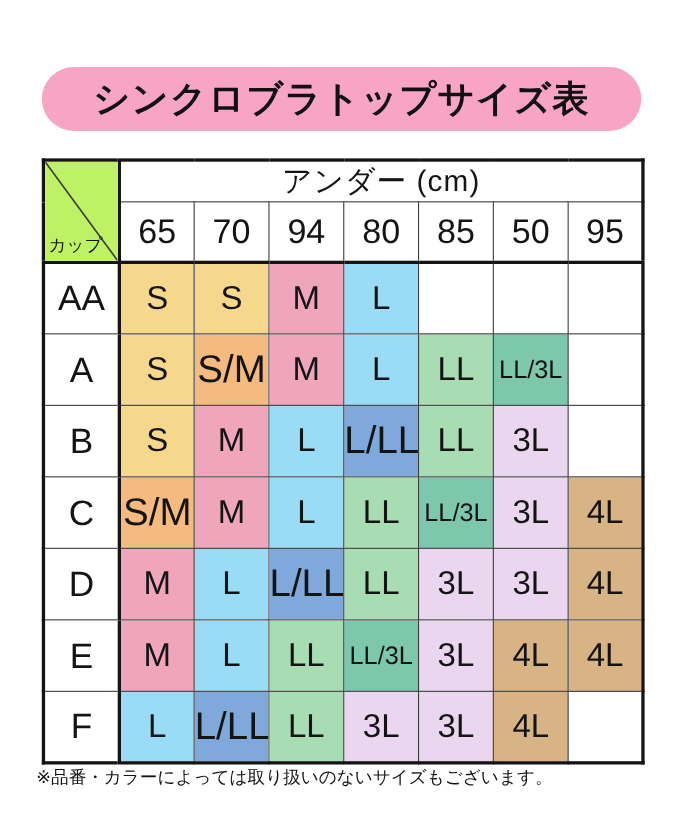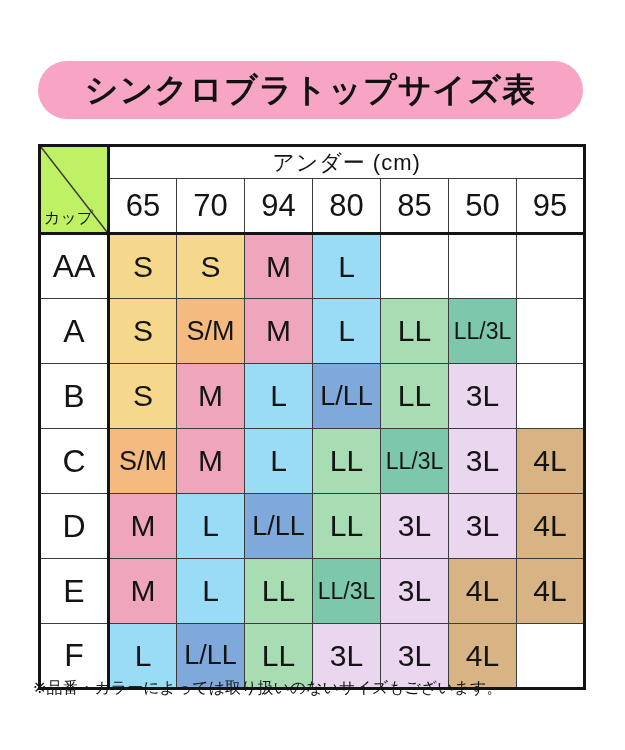--- a/index.html
+++ b/index.html
@@ -49,21 +49,21 @@
     margin: 0;
     text-align: center;
     vertical-align: middle;
     font-weight: normal;
     color: #141414;
     overflow: hidden;
   }
   tr.under-row { height: 33px; }
   tr.nums-row { height: 55px; }
   tr.body-row { height: 65px; }
-  .under-cell { font-size: 22px; letter-spacing: 1px; }
+  .under-cell { font-size: 27px; letter-spacing: 1px; }
   .num-cell { font-size: 31px; border-bottom: 3px solid #141414 !important; }
   .corner-cell {
     position: relative;
     border-right: 3px solid #141414 !important;
     border-bottom: 3px solid #141414 !important;
     background: #bef264;
   }
   .corner-cell svg {
     position: absolute;
     left: 0; top: 0;
@@ -76,26 +76,26 @@
     bottom: 3px;
     font-size: 16px;
     color: #141414;
   }
   .cup-cell {
     font-size: 32px;
     border-right: 3px solid #141414 !important;
     background: #ffffff;
   }
   .size-cell { font-size: 30px; }
-  .size-cell.len3 { font-size: 27px; }
+  .size-cell.len3 { font-size: 35px; }
   .size-cell.len5 { font-size: 23px; }
   .footnote {
     position: absolute;
     left: 33px;
-    top: 678px;
+    top: 697px;
     font-size: 16px;
     color: #141414;
     white-space: nowrap;
   }
 </style>
 </head>
 <body>
 
 <div class="page">
 

